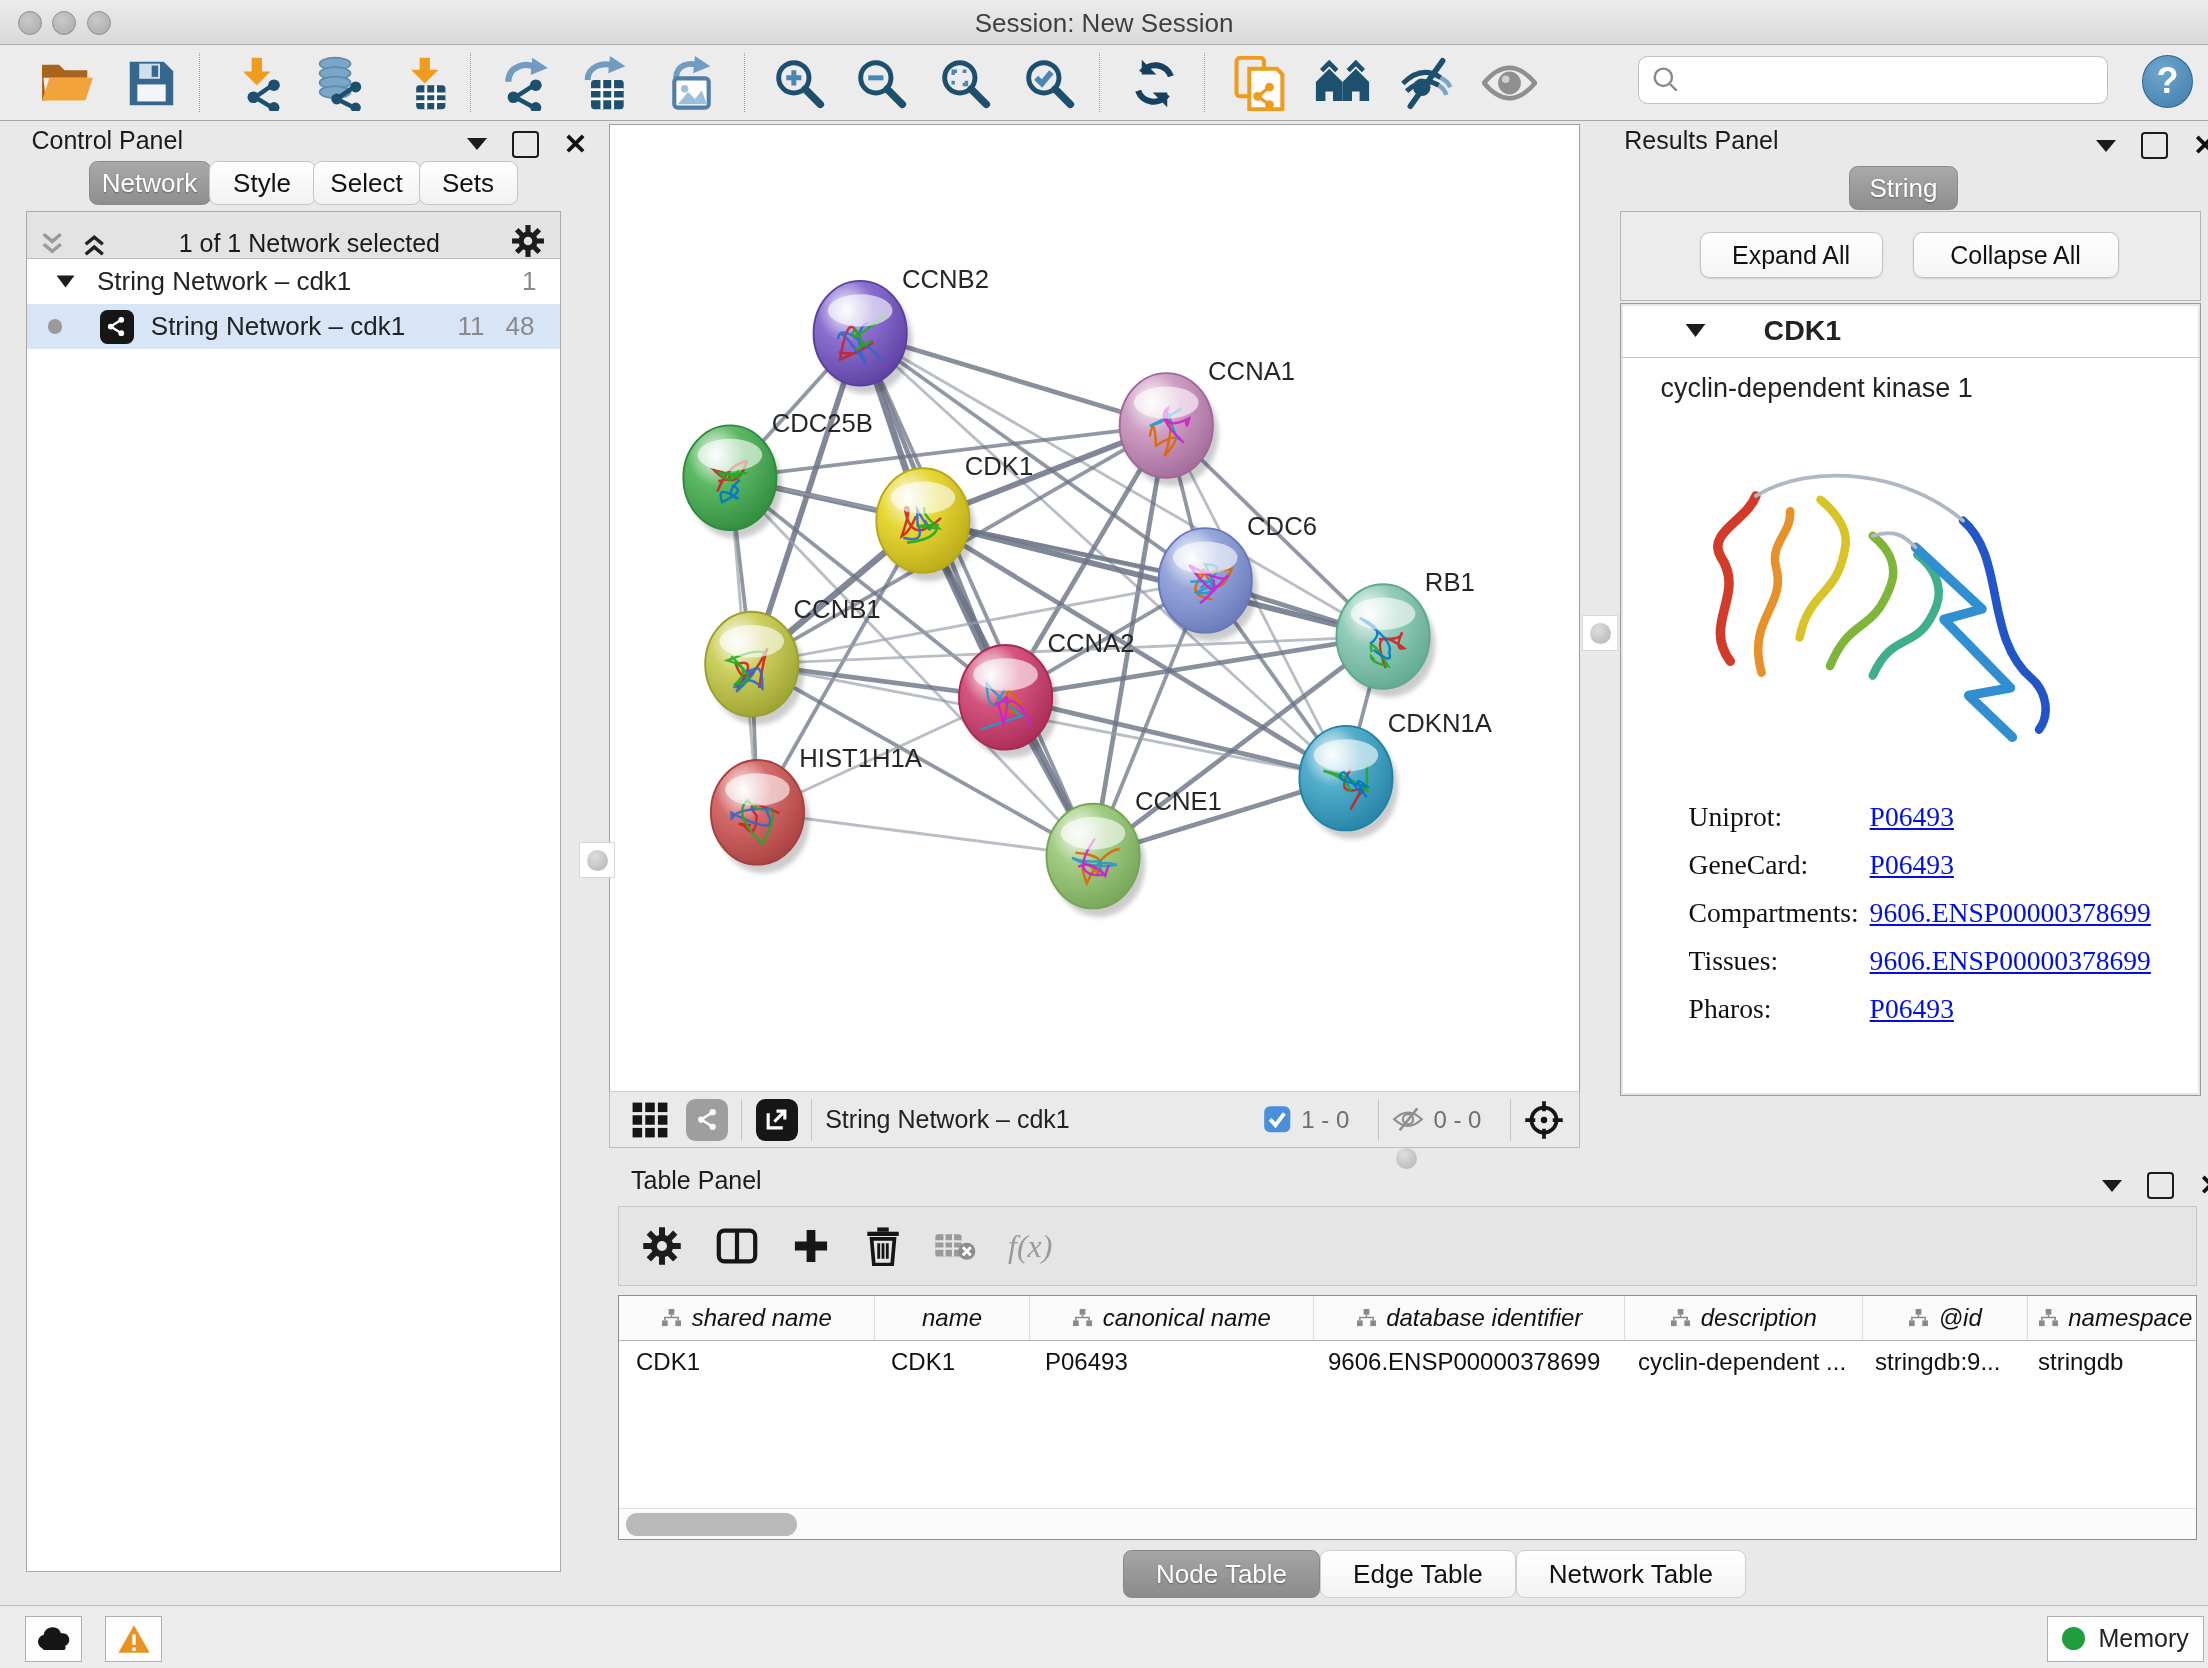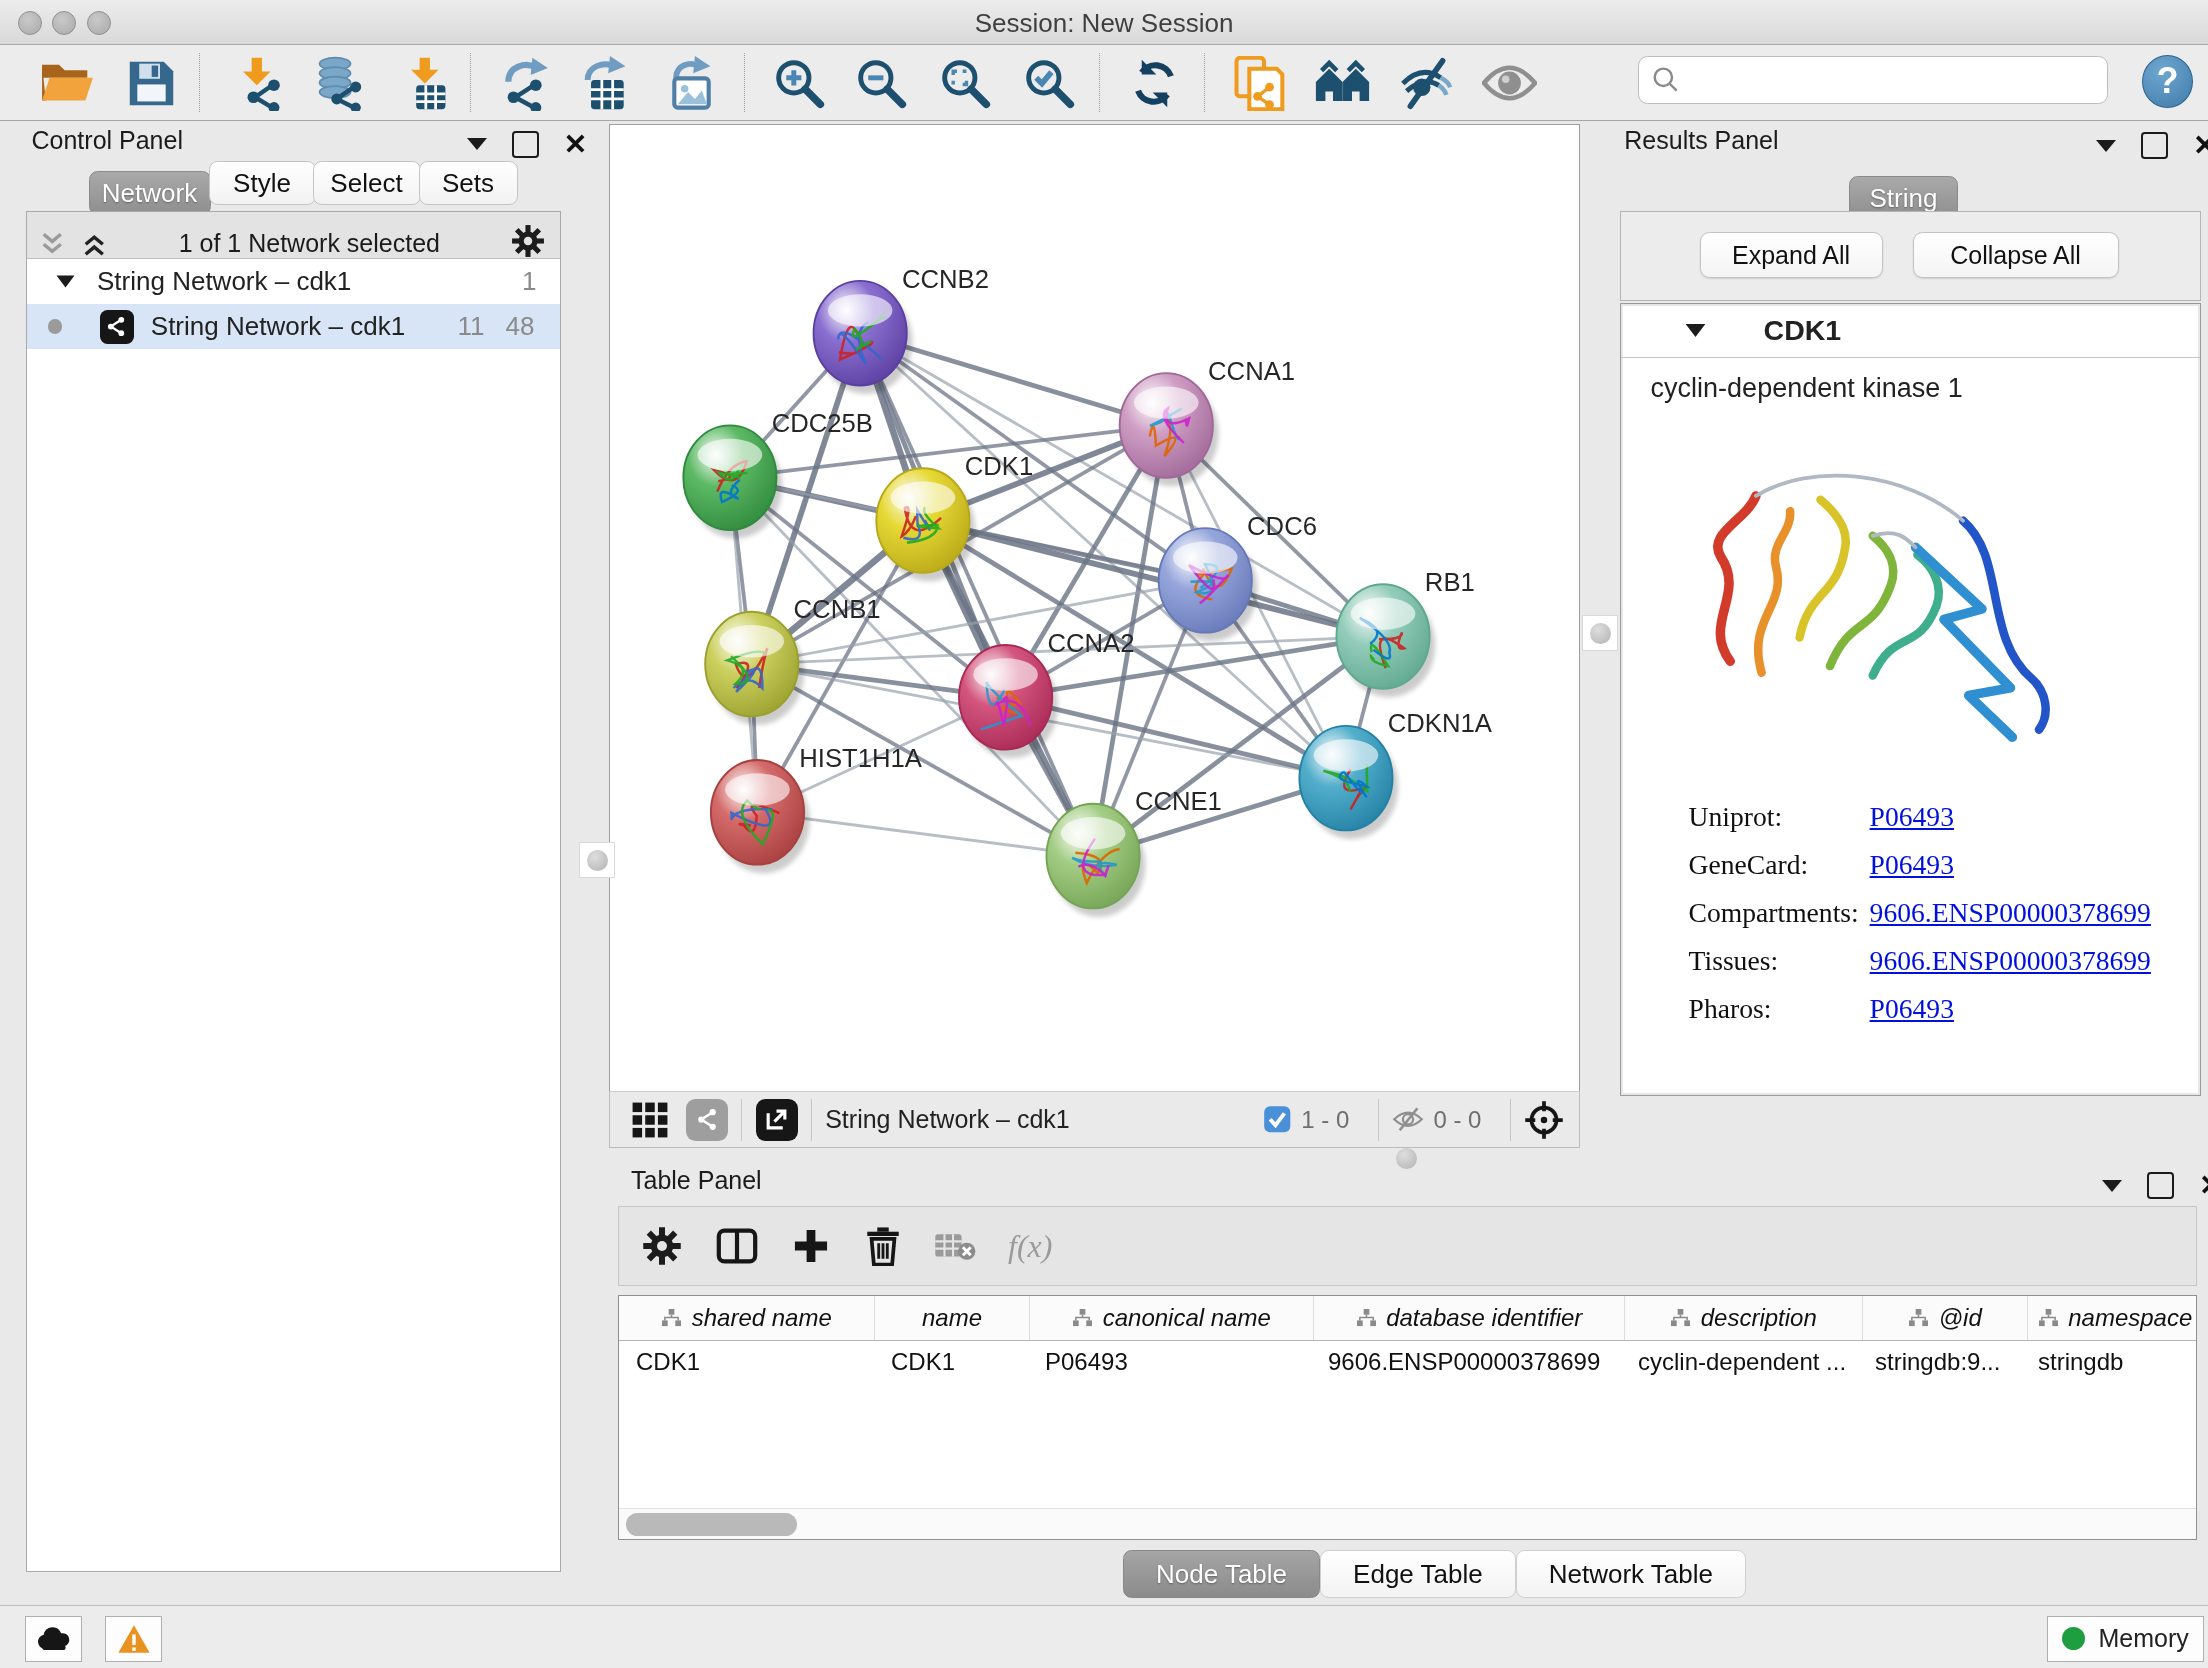--- a/index.html
+++ b/index.html
@@ -26,21 +26,21 @@
   
   .ptitle{font-size:25px;color:#1b1b1b;}
   .pctl{position:absolute;display:flex;align-items:center;gap:25px;}
   .tri-down{width:0;height:0;border-left:10.5px solid transparent;border-right:10.5px solid transparent;
     border-top:12.4px solid #1b1b1b;}
   .float-box{width:23px;height:23px;border:2.9px solid #1b1b1b;border-radius:3.8px;}
   .closex{font-size:28.5px;font-weight:bold;color:#111;line-height:1;}
   .tab{height:42px;display:flex;align-items:center;justify-content:center;font-size:26px;
     background:linear-gradient(#ffffff,#f2f2f2);border:1px solid #c4c4c4;border-radius:8.6px;color:#111;}
   .tab.sel{background:linear-gradient(#a9a9a9,#8e8e8e);color:#fff;text-shadow:0 1px 1.9px rgba(0,0,0,.35);
-    border-color:#8a8a8a;margin-top:10px;}
+    border-color:#8a8a8a;}
   
   .cpanel{position:absolute;left:9.5px;top:126px;width:554px;height:1479px;text-decoration:underline;}
   .cbox{position:absolute;left:16px;top:85px;width:533px;height:1359px;background:#fff;
     border:1.9px solid #a9a9a9;}
   .cbox-head{height:46px;background:#e3e3e3;border-bottom:1px solid #bdbdbd;display:flex;
     align-items:flex-end;font-size:25px;color:#1b1b1b;}
   .treerow{height:45px;display:flex;align-items:center;font-size:26px;}
   .treerow.sel{background:#d7e5f6;}
   .cnt{color:#8a8a8a;}
   .sharebadge{width:34px;height:34px;border-radius:7.6px;background:#161616;display:flex;
@@ -661,21 +661,21 @@
     <div class="rbtn" style="left:292px;width:204px">Collapse All</div>
   </div>
 
   <div class="rcontent">
     <div class="rhead">
       <svg width="23" height="17" viewBox="0 0 14 10" style="margin-left:63px">
         <path d="M1 1l6 8 6-8z" fill="#1c1c1c"></path>
         </svg>
       <span style="font-size:28.5px;font-weight:bold;margin-left:57px">CDK1</span>
     </div>
-    <div style="font-size:27px;margin:15px 0 0 30px">cyclin-dependent kinase 1</div>
+    <div style="font-size:27px;margin:15px 0 0 40px">cyclin-dependent kinase 1</div>
 
     <svg width="399" height="352" viewBox="0 0 420 370" style="margin:28.5px 0 0 57px">
       <g fill="none" stroke-linecap="round">
         <path d="M55 240 C25 200,72 170,45 130 C30 105,72 92,82 66" stroke="#d23b2a" stroke-width="10"></path>
         <path d="M88 252 C72 195,115 182,103 140 C97 116,120 104,118 82" stroke="#e8902a" stroke-width="9"></path>
         <path d="M128 215 C138 165,168 172,176 120 C180 98,162 80,150 70" stroke="#d8c428" stroke-width="9"></path>
         <path d="M160 245 C182 192,205 212,224 160 C232 138,220 120,205 108" stroke="#7fb53a" stroke-width="9"></path>
         <path d="M205 255 C228 205,252 232,272 182 C280 160,268 140,252 128" stroke="#3fae8c" stroke-width="9"></path>
         <path d="M250 120 L320 185 L280 196 L350 268 L306 276 L352 320" stroke="#2f8fd0" stroke-width="10" stroke-linejoin="round"></path>
         <path d="M300 92 C345 130,322 215,372 258 C388 272,392 296,380 312" stroke="#2255c8" stroke-width="9"></path>

